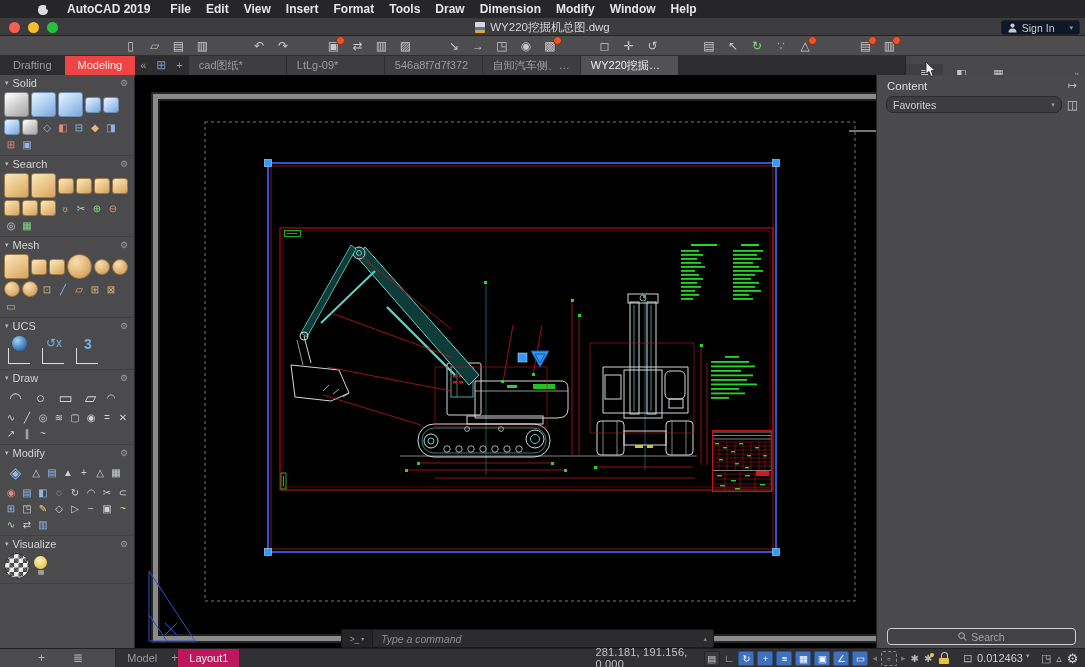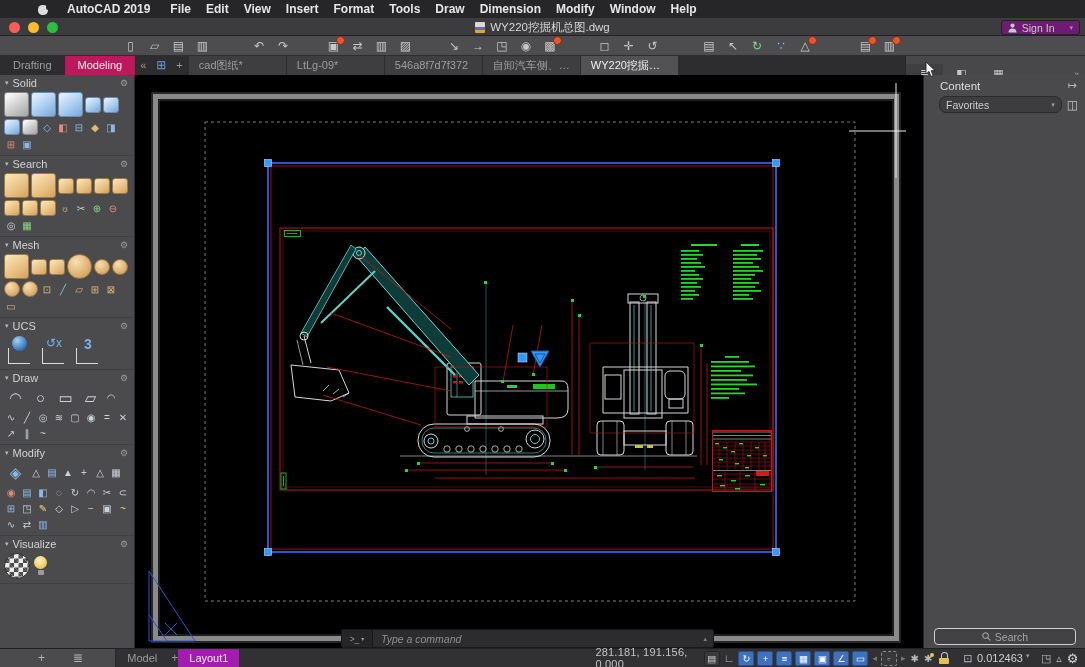--- a/index.html
+++ b/index.html
@@ -14,34 +14,34 @@
   .appname{font-weight:bold;margin-right:20px;}
   .menubar .mi{margin-right:15px;}
   
   .titlebar{height:18px;background:#3c3c3e;position:relative;border-bottom:1px solid #232325;box-sizing:border-box;}
   .lights{position:absolute;left:9px;top:4px;display:flex;gap:8px;}
   .light{width:11px;height:11px;border-radius:50%;}
   .l-close{background:#f95e57;}.l-min{background:#fdbc2e;}.l-max{background:#2ac03f;}
   .doctitle{position:absolute;left:0;right:0;top:0;height:18px;display:flex;align-items:center;justify-content:center;
             gap:5px;color:#d6d6d6;font-size:11.5px;}
   .docicon{width:10px;height:11px;background:linear-gradient(180deg,#d8d8d8 0 45%,#3a7ac8 45% 75%,#e8a23a 75% 100%);border-radius:1px;}
-  .signin{position:absolute;right:5px;top:2px;height:13px;background:#701a75;border:1px solid #222;
+  .signin{position:absolute;right:5px;top:2px;height:13px;background:#0f172a;border:1px solid #222;
           border-radius:3px;display:flex;align-items:center;gap:5px;padding:0 6px;color:#c9c9c9;font-size:10.5px;}
   .signin .caret{font-size:7px;color:#9a9a9a;margin-left:10px;}
   
   .toolbar{height:20px;background:#4d4d4f;display:flex;align-items:center;border-bottom:1px solid #2e2e30;box-sizing:border-box;}
   .tbi{width:17px;height:16px;margin:0 3.5px;color:#c7c7c7;font-size:12px;line-height:16px;text-align:center;position:relative;flex:0 0 auto;}
   .tbi.start{margin-left:122px;}
   .tbi.g28{margin-left:28px;}.tbi.g30{margin-left:30px;}.tbi.g34{margin-left:34px;}.tbi.g36{margin-left:36px;}.tbi.g40{margin-left:40px;}
   .tbi.dot::after{content:"";position:absolute;top:-2px;right:-3px;width:7px;height:7px;border-radius:50%;
                   background:#e8562e;border:1px solid #7e2c13;}
   
   .tabrow{height:35px;background:#2d2d2f;display:flex;align-items:stretch;font-size:11px;color:#9c9c9c;}
   .wtab{padding:0 13px;line-height:19px;}
-  .wtab.active{background:#be185d;color:#efefef;}
+  .wtab.active{background:#ef4444;color:#efefef;}
   .trglyph{line-height:19px;padding:0 5px;color:#9a9a9a;font-size:11px;}
   .gridglyph{color:#6f9bd8;font-size:12px;}
   .ftab{line-height:19px;background:#3e3e40;margin-left:1px;padding:0 10px;width:77px;overflow:hidden;
         white-space:nowrap;text-overflow:ellipsis;box-sizing:content-box;}
   .ftab.active{background:#525254;color:#ededed;}
   .rptabs{margin-left:auto;width:179px;background:#48484a;display:flex;align-items:center;border-left:1px solid #262628;}
   .rpt{width:37px;text-align:center;color:#c6c6c6;font-size:11px;line-height:19px;}
   .rpt.active{background:#3f3f41;}
   .rpchev{margin-left:auto;color:#9a9a9a;font-size:9px;padding-right:6px;}
   
@@ -75,22 +75,22 @@
                             linear-gradient(45deg,#4a4a4a 26%,transparent 26% 74%,#4a4a4a 74%);
            background-size:9px 9px;background-position:0 0,4.5px 4.5px;}
   .bulbic{width:18px;height:20px;position:relative;}
   .bulbic::before{content:"";position:absolute;top:0;left:2px;width:13px;height:13px;border-radius:50%;
                   background:radial-gradient(circle at 40% 32%,#fdf3c2,#e9c64a 75%);}
   .bulbic::after{content:"";position:absolute;bottom:1px;left:6px;width:6px;height:5px;background:#9a9a9a;border-radius:1px;}
   
   .canvas{flex:1;position:relative;background:#000;overflow:hidden;}
   .canvas svg{position:absolute;top:0;left:0;}
   
-  .rightpanel{width:162px;background:#4a4a4c;border-left:1px solid #262628;box-sizing:border-box;position:relative;
-              color:#dcdcdc;font-size:11.5px;padding-left:6px;}
+  .rightpanel{width:209px;background:#4a4a4c;border-left:1px solid #262628;box-sizing:border-box;position:relative;
+              color:#dcdcdc;font-size:11.5px;}
   .rp-head{display:flex;align-items:center;padding:4px 8px 2px 10px;}
   .rp-exit{margin-left:auto;color:#b8b8b8;font-size:11px;}
   .rp-favrow{display:flex;align-items:center;gap:5px;padding:2px 7px 4px 9px;}
   .rp-field{flex:1;height:15px;background:#3d3d3f;border:1px solid #2b2b2d;border-radius:7px;
             display:flex;align-items:center;padding:0 6px;color:#cdcdcd;font-size:10.5px;}
   .rp-field .caret{margin-left:auto;font-size:7px;color:#9a9a9a;}
   .rp-panelic{color:#c4c4c4;font-size:12px;}
   .searchbox{position:absolute;left:10px;right:9px;bottom:3px;height:15px;border:1px solid #cfcfcf;
              border-radius:4px;background:#424244;display:flex;align-items:center;justify-content:center;
              gap:4px;color:#a4a4a4;font-size:10.5px;}
@@ -101,21 +101,21 @@
              font-size:8.5px;display:flex;align-items:center;justify-content:center;gap:2px;}
   .cmdtext{font-style:italic;color:#8e8e8e;padding-left:8px;}
   .cmdup{margin-left:auto;padding-right:6px;color:#7e7e7e;font-size:7px;}
   
   .statusbar{position:absolute;left:0;right:0;bottom:0;height:19px;background:#313133;display:flex;
              align-items:center;font-size:11px;color:#b6b6b6;border-top:1px solid #202022;box-sizing:border-box;}
   .sb-left{width:135px;align-self:stretch;background:#4b4b4d;border-right:1px solid #29292b;box-sizing:border-box;
            display:flex;align-items:center;gap:28px;padding-left:38px;color:#b4b4b4;font-size:12px;}
   .sb-model{color:#9a9a9a;margin-left:11px;}
   .sb-plus{margin-left:14px;color:#9a9a9a;font-size:12px;}
-  .sb-layout{align-self:stretch;display:flex;align-items:center;padding:0 11px;background:#a21caf;color:#ececec;}
+  .sb-layout{align-self:stretch;display:flex;align-items:center;padding:0 11px;background:#be185d;color:#ececec;}
   .sb-coords{margin-left:356px;color:#c4c4c4;letter-spacing:.2px;}
   .sb-icons{display:flex;align-items:center;margin-left:7px;}
   .schip{width:16px;height:15px;border-radius:2px;display:flex;align-items:center;justify-content:center;
          font-size:9.5px;margin:0 1.5px;box-sizing:border-box;flex:0 0 auto;}
   .schip.blue{background:#3e72be;border:1px solid #2a5290;color:#fff;}
   .schip.dark{background:#3a3a3c;border:1px solid #242426;color:#cfcfcf;}
   .schip.dashed{background:#38383a;border:1px dashed #8a8a8a;color:#aaa;}
   .sglyph{margin:0 2.5px;color:#b8b8b8;font-size:11px;flex:0 0 auto;}
   .sglyph.dim{color:#767676;font-size:9px;}
   .sglyph.star{font-size:10px;}

